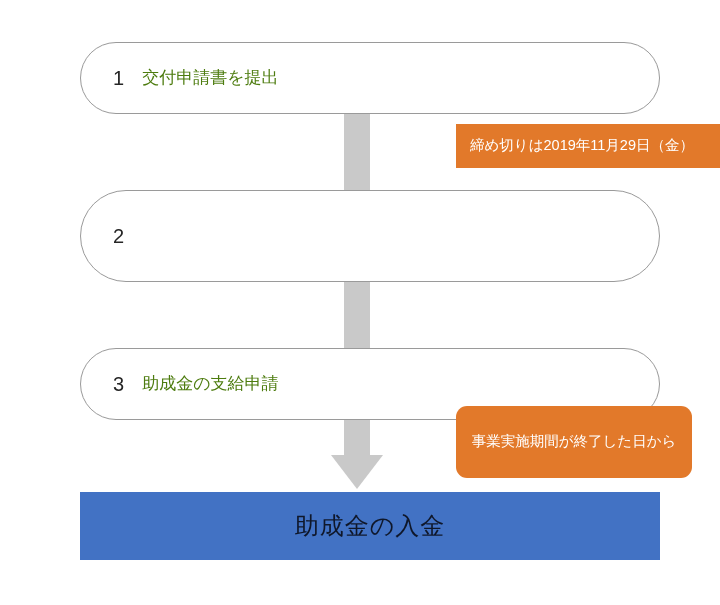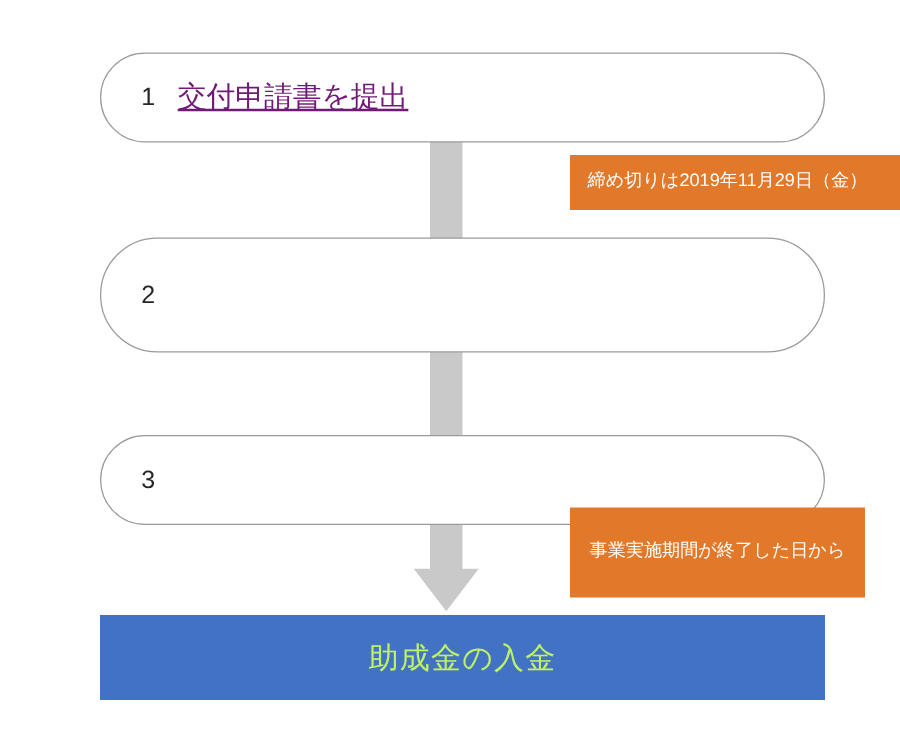--- a/index.html
+++ b/index.html
@@ -51,24 +51,23 @@
     padding-left: 32px;
     padding-right: 24px;
   }
   .step-num {
     font-size: 20px;
     color: #262626;
     flex: 0 0 auto;
     margin-right: 18px;
   }
   .step-text {
-    font-size: 23px;
-    color: #701a75;
+    font-size: 17px;
+    color: #4d7c0f;
     line-height: 1.35;
-    text-decoration: underline;
   }
 
   #step-1 { left: 80px;  top: 42px;  width: 580px; height: 72px; }
   #step-2 { left: 80px;  top: 190px; width: 580px; height: 92px; }
   #step-3 { left: 80px;  top: 348px; width: 580px; height: 72px; }
 
   
   .note {
     position: absolute;
     box-sizing: border-box;
@@ -90,36 +89,37 @@
     text-align: left;
   }
   #note-2 {
     left: 436px;
     top: 406px;
     width: 236px;
     height: 72px;
     padding: 0 0;
     text-align: left;
     align-items: center;
+    border-radius: 11px;
   }
 
   
   #result-bar {
     position: absolute;
     left: 80px;
     top: 492px;
     width: 580px;
     height: 68px;
     background: #4272c4;
     display: flex;
     align-items: center;
     justify-content: center;
   }
   #result-bar .result-text {
-    color: #bef264;
+    color: #0f172a;
     font-size: 24px;
     letter-spacing: 1px;
   }
 </style>
 </head>
 <body>
 
 <div id="canvas">
 
   <div class="arrow-shaft"></div>
@@ -129,20 +129,21 @@
     <span class="step-num">1</span>
     <span class="step-text">交付申請書を提出</span>
   </div>
 
   <div class="step-box" id="step-2">
     <span class="step-num">2</span>
   </div>
 
   <div class="step-box" id="step-3">
     <span class="step-num">3</span>
+    <span class="step-text">助成金の支給申請</span>
   </div>
 
   <div class="note" id="note-1">
     <span>締め切りは2019年11月29日（金）</span>
   </div>
 
   <div class="note" id="note-2">
     <span>事業実施期間が終了した日から</span>
   </div>
 

